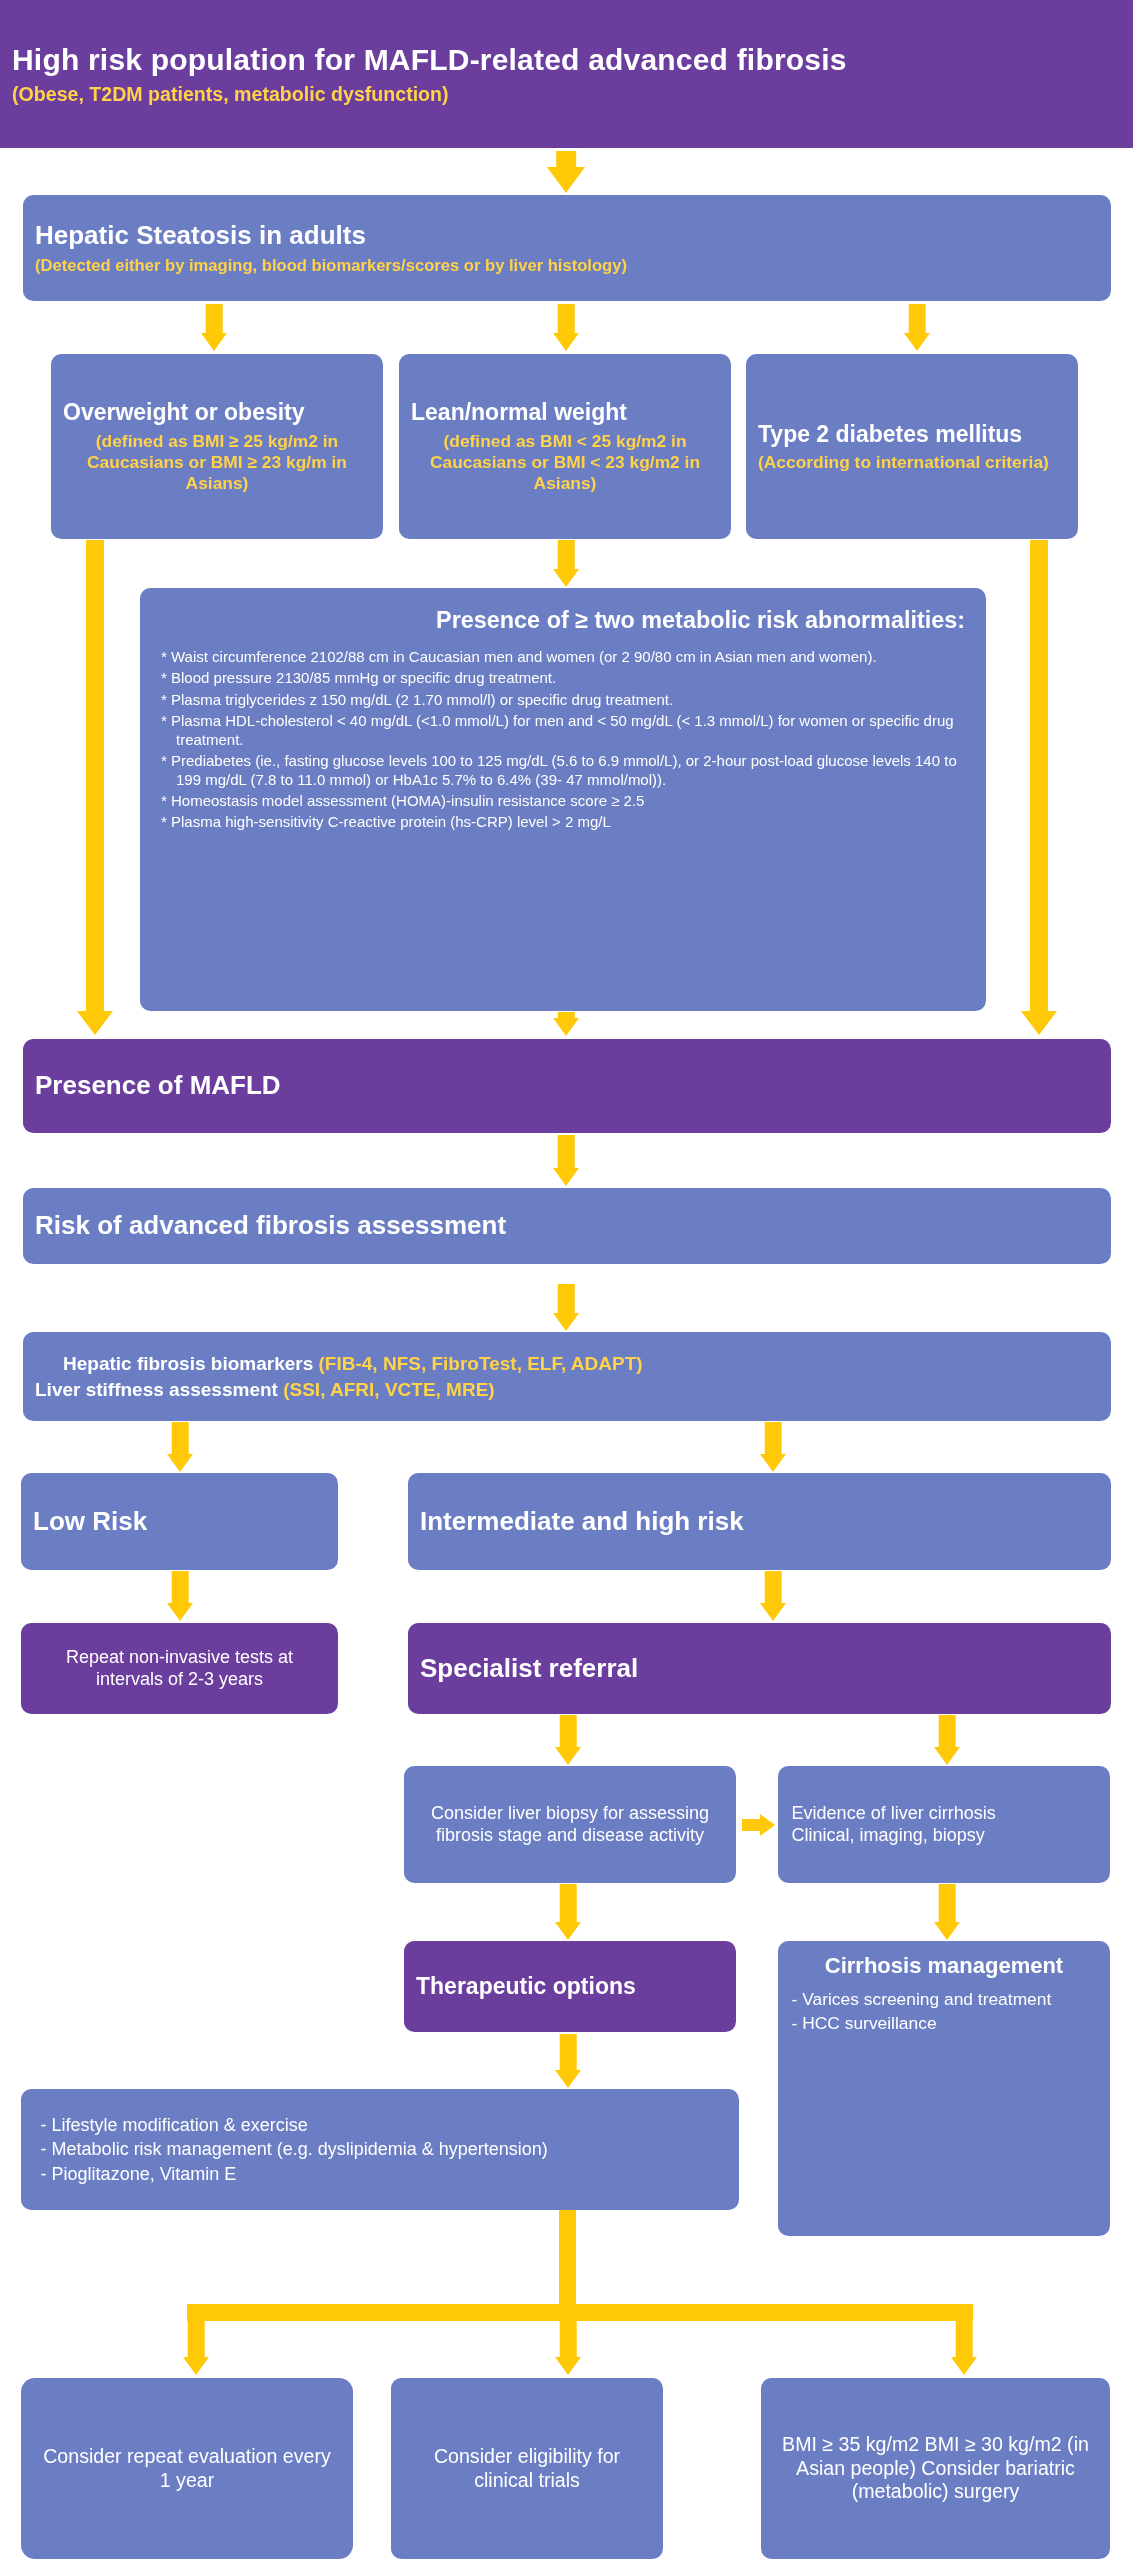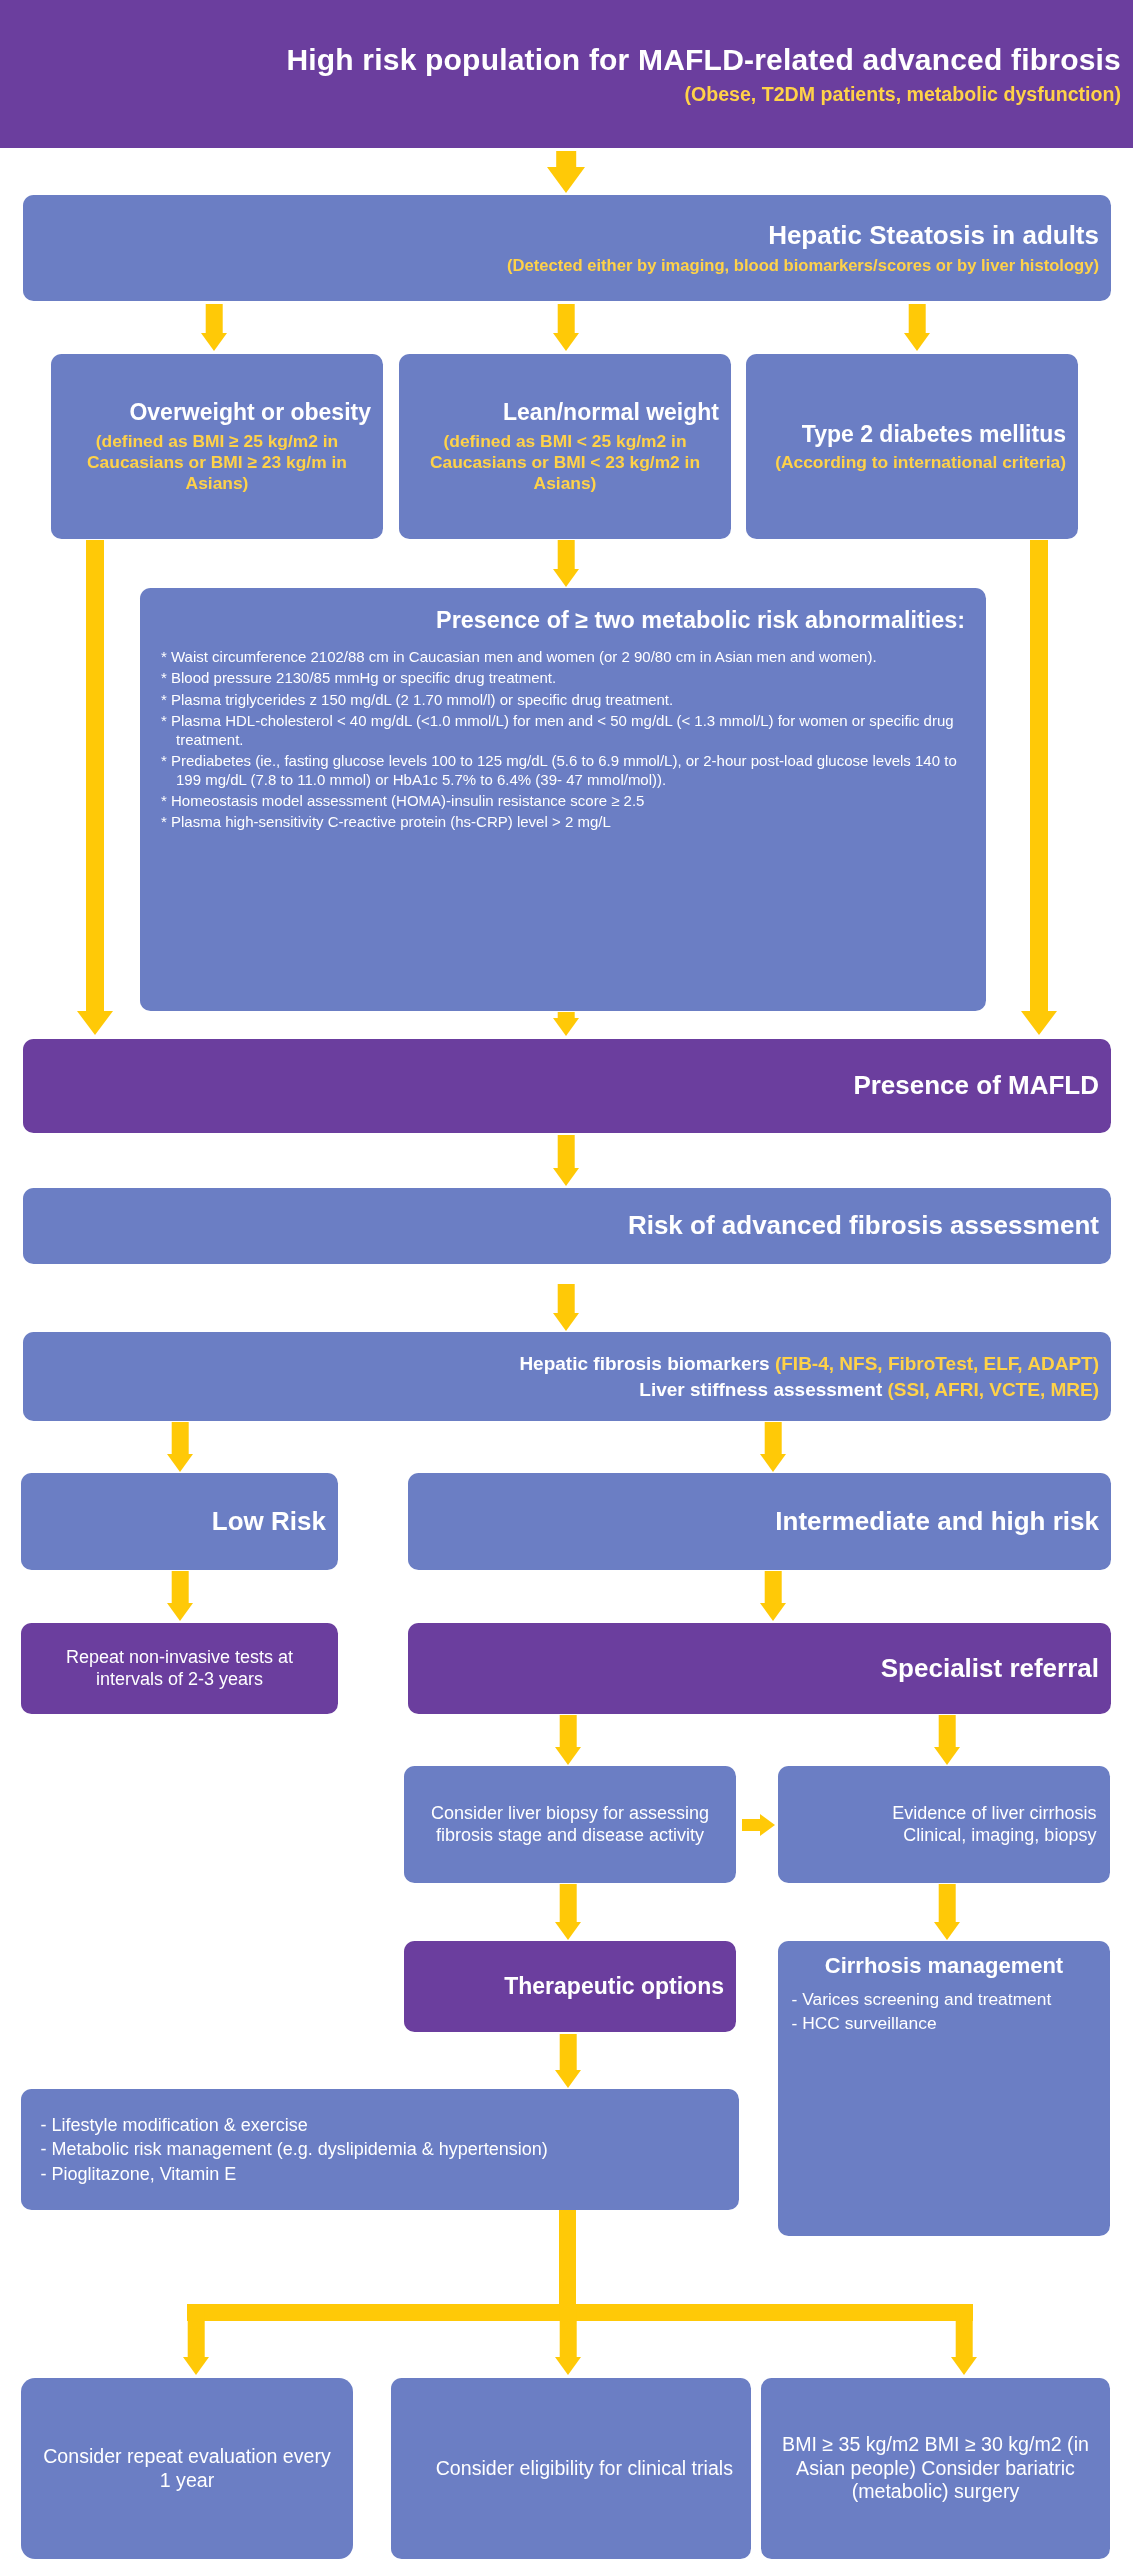--- a/index.html
+++ b/index.html
@@ -13,21 +13,21 @@
     width:1133px;
     height:2576px;
     background:#ffffff;
     overflow:hidden;
   }
   .box{
     position:absolute;
     box-sizing:border-box;
     display:flex;
     flex-direction:column;
-    align-items:flex-end;
+    align-items:flex-start;
     justify-content:center;
     text-align:center;
     color:#ffffff;
     border-radius:10.6px;
     padding:7.6px 12px;
     line-height:1.22;
   }
   .purple{background:#6B3E9E;}
   .blue{background:#6B7EC4;}
   .sq{border-radius:0;}
@@ -281,21 +281,21 @@
   </div>
   <div class="arrow" style="left:946px;top:2304px;width:36px;height:71px;">
     <div class="shaft" style="width:16.6px;height:53px;"></div>
     <div class="head"></div>
   </div>
 
   <div class="box blue" style="left:21px;top:2378px;width:332px;height:181px;padding:7.6px 18px;border-radius:14px;">
     <div class="body-txt" style="font-size:19.6px;">Consider repeat evaluation every 1 year</div>
   </div>
 
-  <div class="box blue" style="left:391px;top:2378px;width:360px;height:181px;padding:7.6px 18px;">
+  <div class="box blue" style="left:391px;top:2378px;width:272px;height:181px;padding:7.6px 18px;">
     <div class="body-txt" style="font-size:19.6px;">Consider eligibility for clinical trials</div>
   </div>
 
   <div class="box blue" style="left:761px;top:2378px;width:349px;height:181px;padding:7.6px 15px;">
     <div class="body-txt" style="font-size:19.6px;">BMI ≥ 35 kg/m2 BMI ≥ 30 kg/m2 (in Asian people) Consider bariatric (metabolic) surgery</div>
   </div>
 
 </div>
 
 

